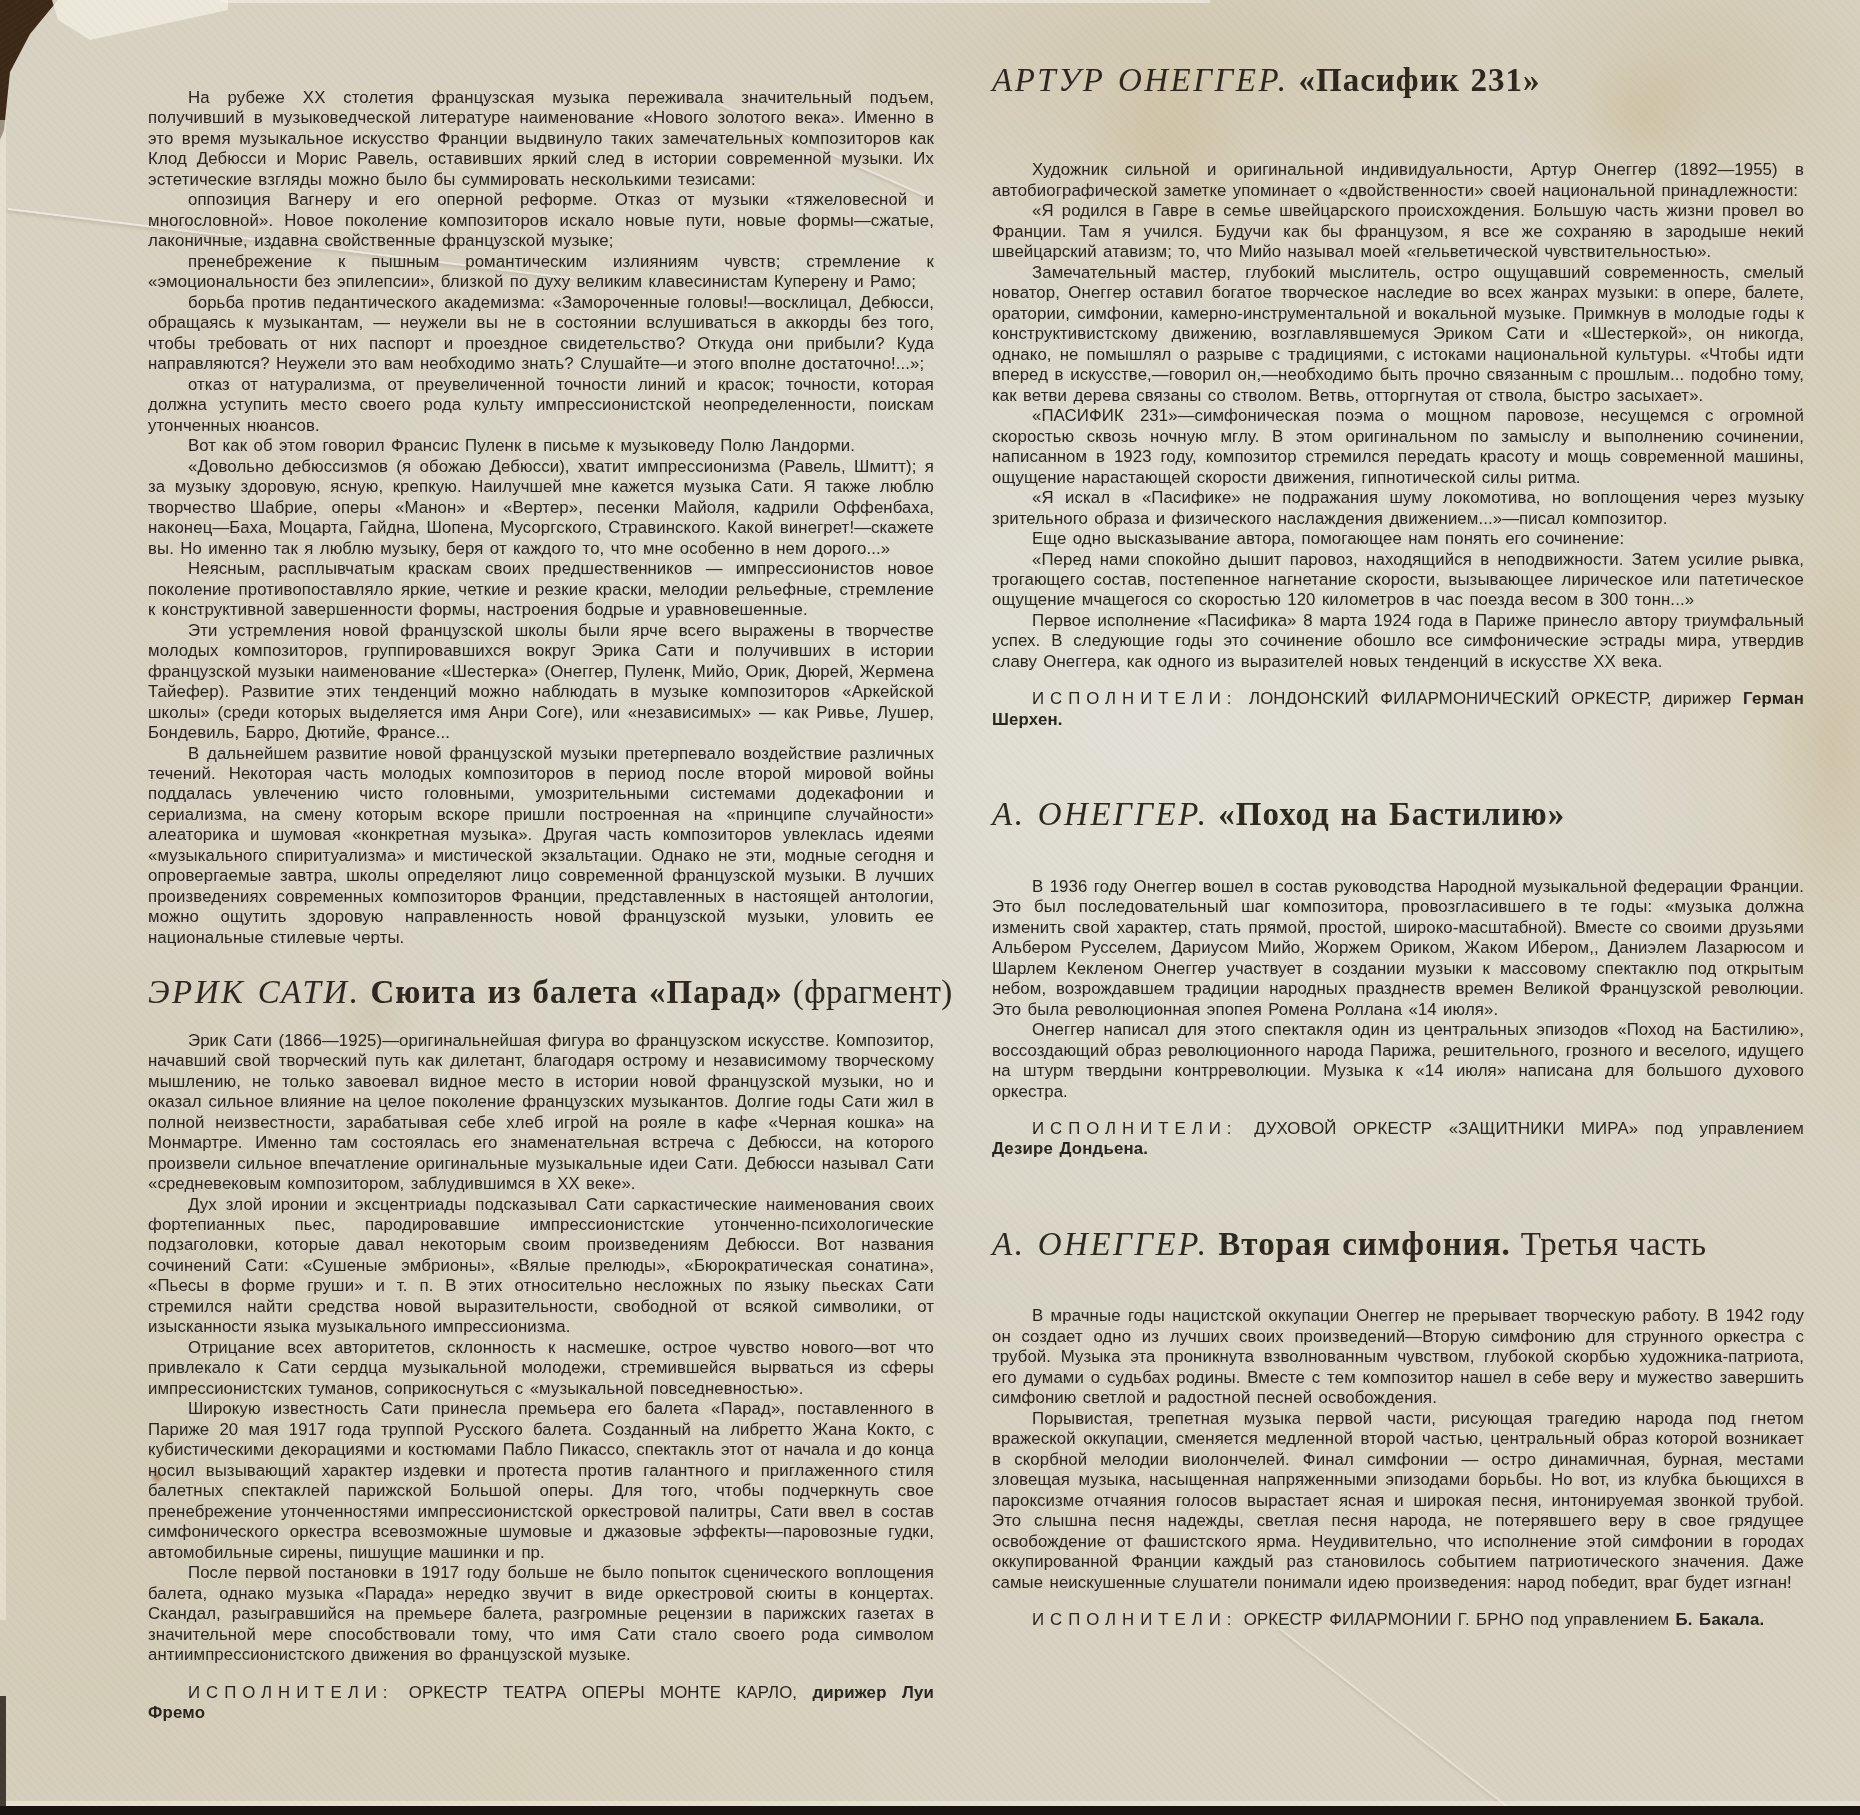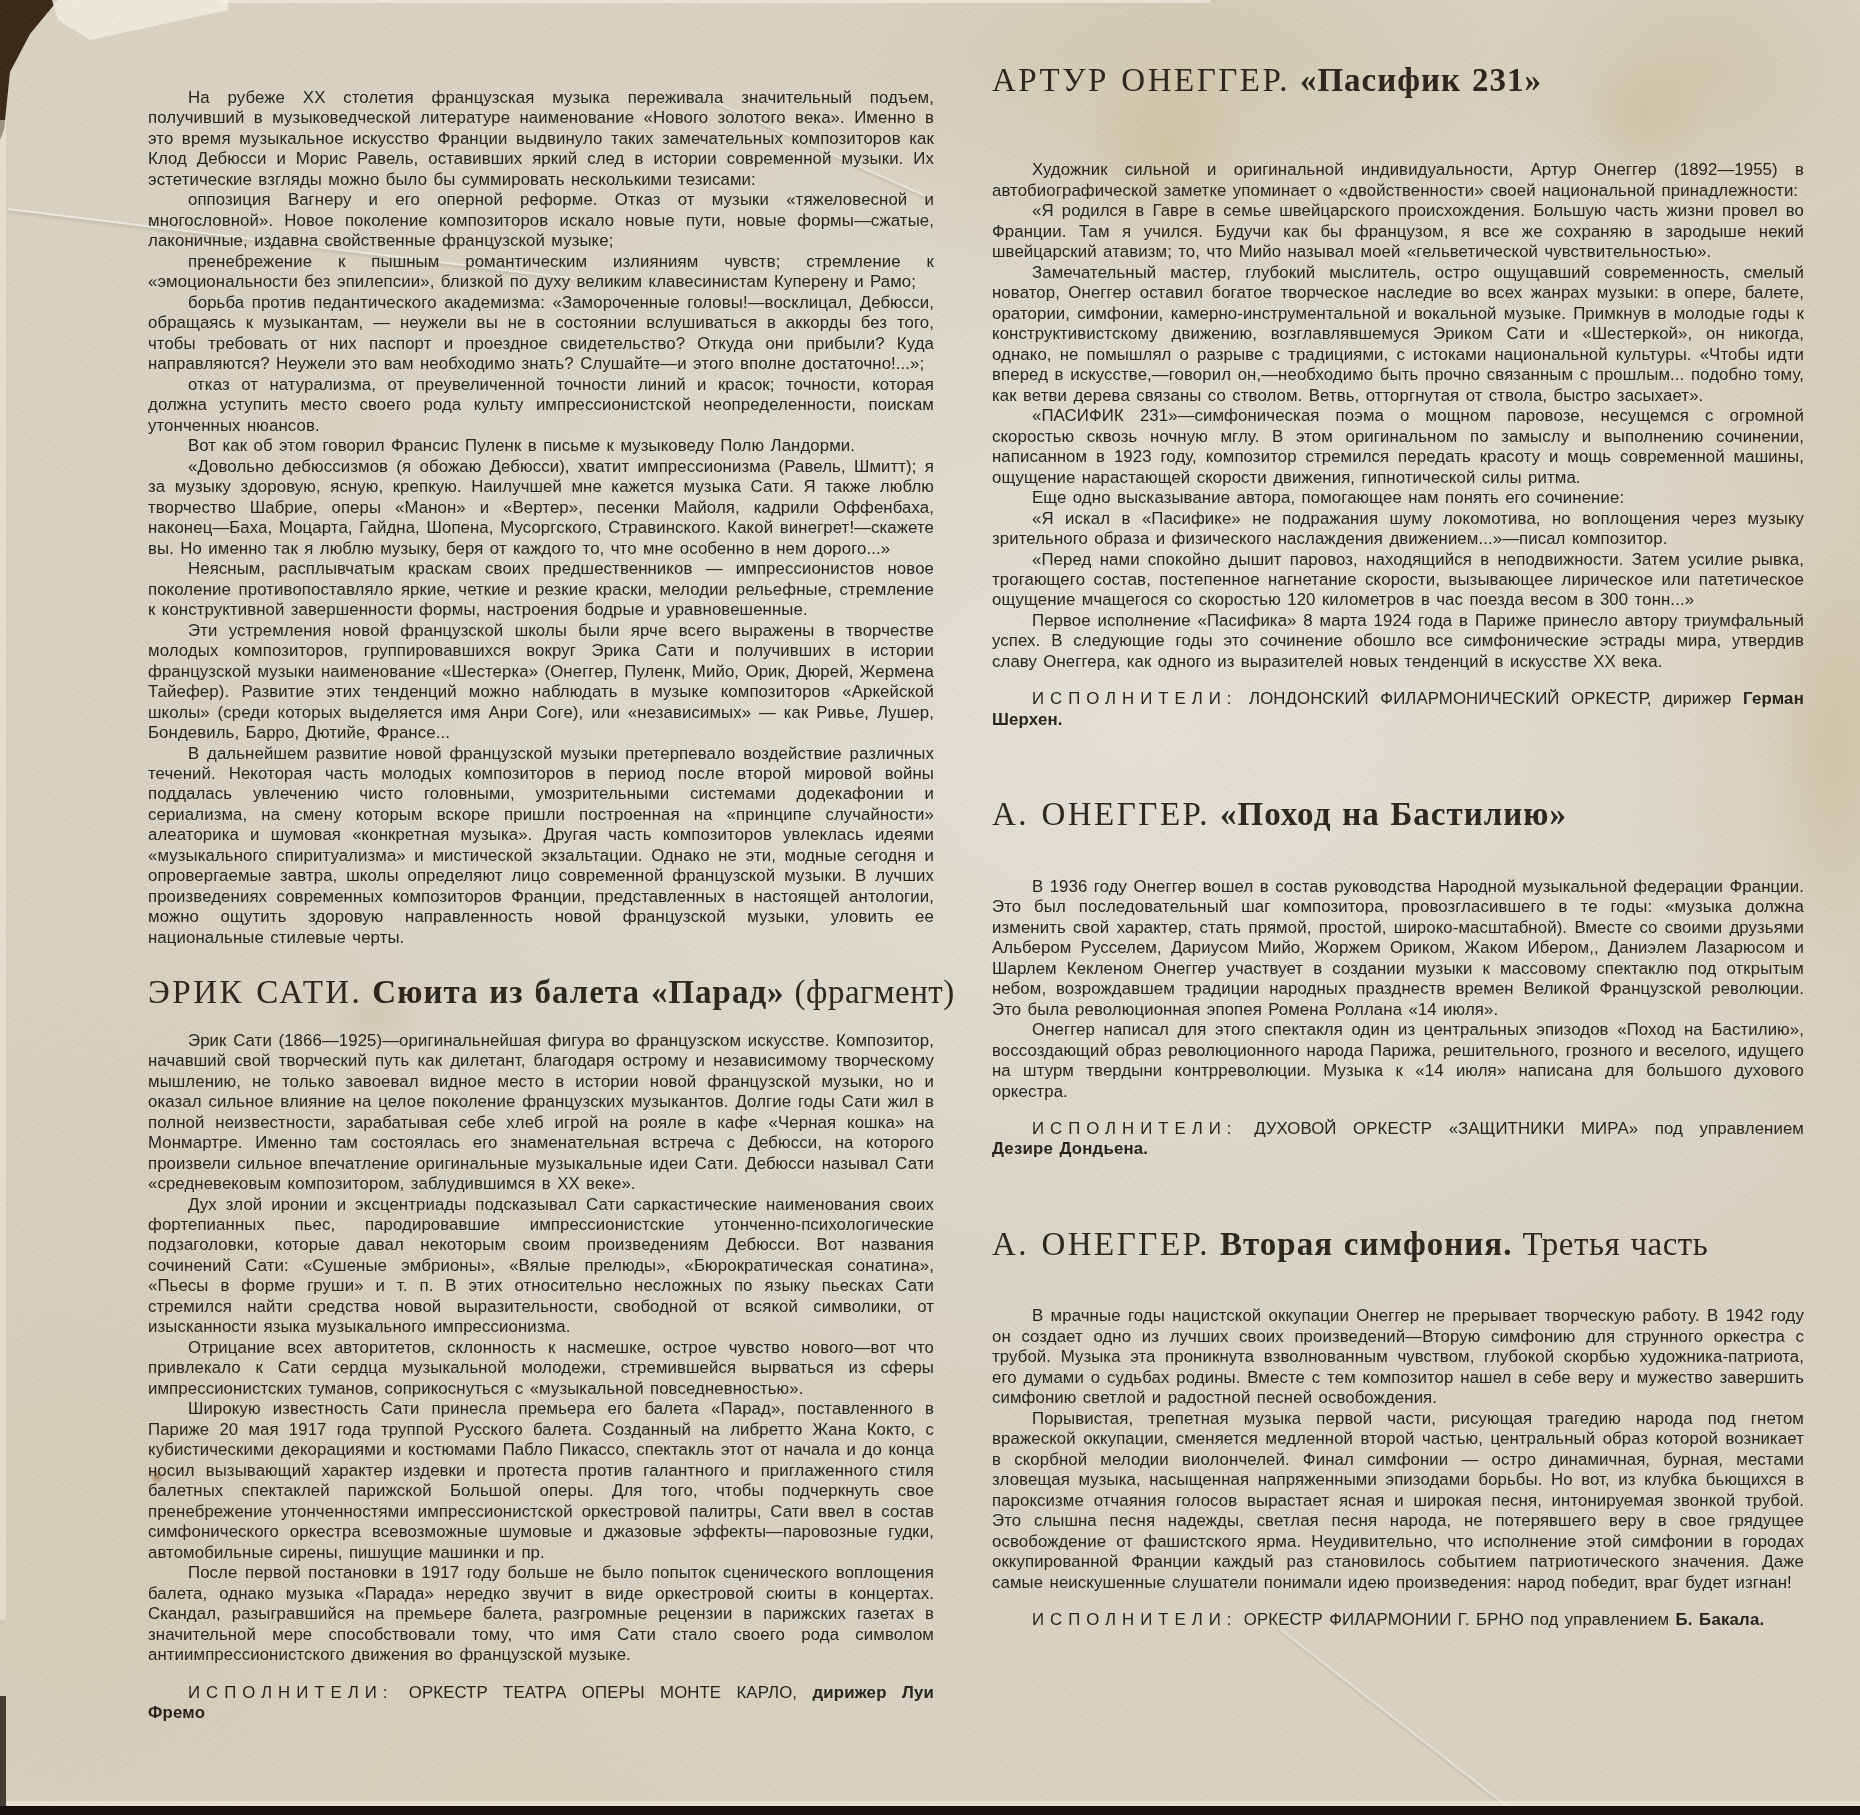--- a/index.html
+++ b/index.html
@@ -46,21 +46,21 @@
   .stain-d{top:1470px;left:150px;width:14px;height:14px;background:radial-gradient(closest-side,rgba(130,70,35,.6),rgba(130,70,35,0));}
   .stain-e{top:980px;left:330px;width:90px;height:70px;background:radial-gradient(closest-side,rgba(170,140,90,.14),rgba(170,140,90,0));}
 
   .col{position:absolute; text-align:justify; font-size:16.8px; line-height:1.22;
        word-spacing:1.6px; letter-spacing:.1px;}
   .col-left{left:148px; top:88px; width:786px;}
   .col-right{left:992px; top:62px; width:812px;}
   .para{margin:0; text-indent:40px;}
   .heading{font-family:"Liberation Serif","DejaVu Serif",serif; font-weight:400; color:#2c261e;
            text-align:left; text-indent:0; font-size:33px; line-height:1.1; white-space:nowrap;}
-  .h-author{letter-spacing:2.5px;}
+  .h-author{letter-spacing:2.5px;font-style:italic;}
   .h-title{font-weight:bold; letter-spacing:1px;text-align:right;}
   .h-suffix{letter-spacing:.5px;}
   .satie-heading{margin:26px 0 20px 0;}
   .h1-top{margin:0 0 62px 0;}
   .h-sec{margin:66px 0 44px 0;}
   .performers{margin:17px 0 0 0; text-indent:40px;}
   .performers .sp{letter-spacing:6px;}
   .performers b{letter-spacing:.2px;}
 </style>
 </head>
@@ -121,22 +121,22 @@
 
     <h2 class="heading h1-top">
       <span class="h-author">АРТУР ОНЕГГЕР.</span>
       <span class="h-title">«Пасифик 231»</span>
     </h2>
     <div>
         <p class="para">Художник сильной и оригинальной индивидуальности, Артур Онеггер (1892—1955) в автобиографической заметке упоминает о «двойственности» своей национальной принадлежности:</p>
         <p class="para">«Я родился в Гавре в семье швейцарского происхождения. Большую часть жизни провел во Франции. Там я учился. Будучи как бы французом, я все же сохраняю в зародыше некий швейцарский атавизм; то, что Мийо называл моей «гельветической чувствительностью».</p>
         <p class="para">Замечательный мастер, глубокий мыслитель, остро ощущавший современность, смелый новатор, Онеггер оставил богатое творческое наследие во всех жанрах музыки: в опере, балете, оратории, симфонии, камерно-инструментальной и вокальной музыке. Примкнув в молодые годы к конструктивистскому движению, возглавлявшемуся Эриком Сати и «Шестеркой», он никогда, однако, не помышлял о разрыве с традициями, с истоками национальной культуры. «Чтобы идти вперед в искусстве,—говорил он,—необходимо быть прочно связанным с прошлым... подобно тому, как ветви дерева связаны со стволом. Ветвь, отторгнутая от ствола, быстро засыхает».</p>
         <p class="para">«ПАСИФИК 231»—симфоническая поэма о мощном паровозе, несущемся с огромной скоростью сквозь ночную мглу. В этом оригинальном по замыслу и выполнению сочинении, написанном в 1923 году, композитор стремился передать красоту и мощь современной машины, ощущение нарастающей скорости движения, гипнотической силы ритма.</p>
+        <p class="para">«Я искал в «Пасифике» не подражания шуму локомотива, но воплощения через музыку зрительного образа и физического наслаждения движением...»—писал композитор.</p>
         <p class="para">Еще одно высказывание автора, помогающее нам понять его сочинение:</p>
-        <p class="para">«Я искал в «Пасифике» не подражания шуму локомотива, но воплощения через музыку зрительного образа и физического наслаждения движением...»—писал композитор.</p>
         <p class="para">«Перед нами спокойно дышит паровоз, находящийся в неподвижности. Затем усилие рывка, трогающего состав, постепенное нагнетание скорости, вызывающее лирическое или патетическое ощущение мчащегося со скоростью 120 километров в час поезда весом в 300 тонн...»</p>
         <p class="para">Первое исполнение «Пасифика» 8 марта 1924 года в Париже принесло автору триумфальный успех. В следующие годы это сочинение обошло все симфонические эстрады мира, утвердив славу Онеггера, как одного из выразителей новых тенденций в искусстве XX века.</p>
       </div>
     <p class="performers">
       <span class="sp">ИСПОЛНИТЕЛИ:</span>
       <span>ЛОНДОНСКИЙ ФИЛАРМОНИЧЕСКИЙ ОРКЕСТР,</span>
       <span>дирижер</span>
       <b>Герман Шерхен.</b>
     </p>
 

